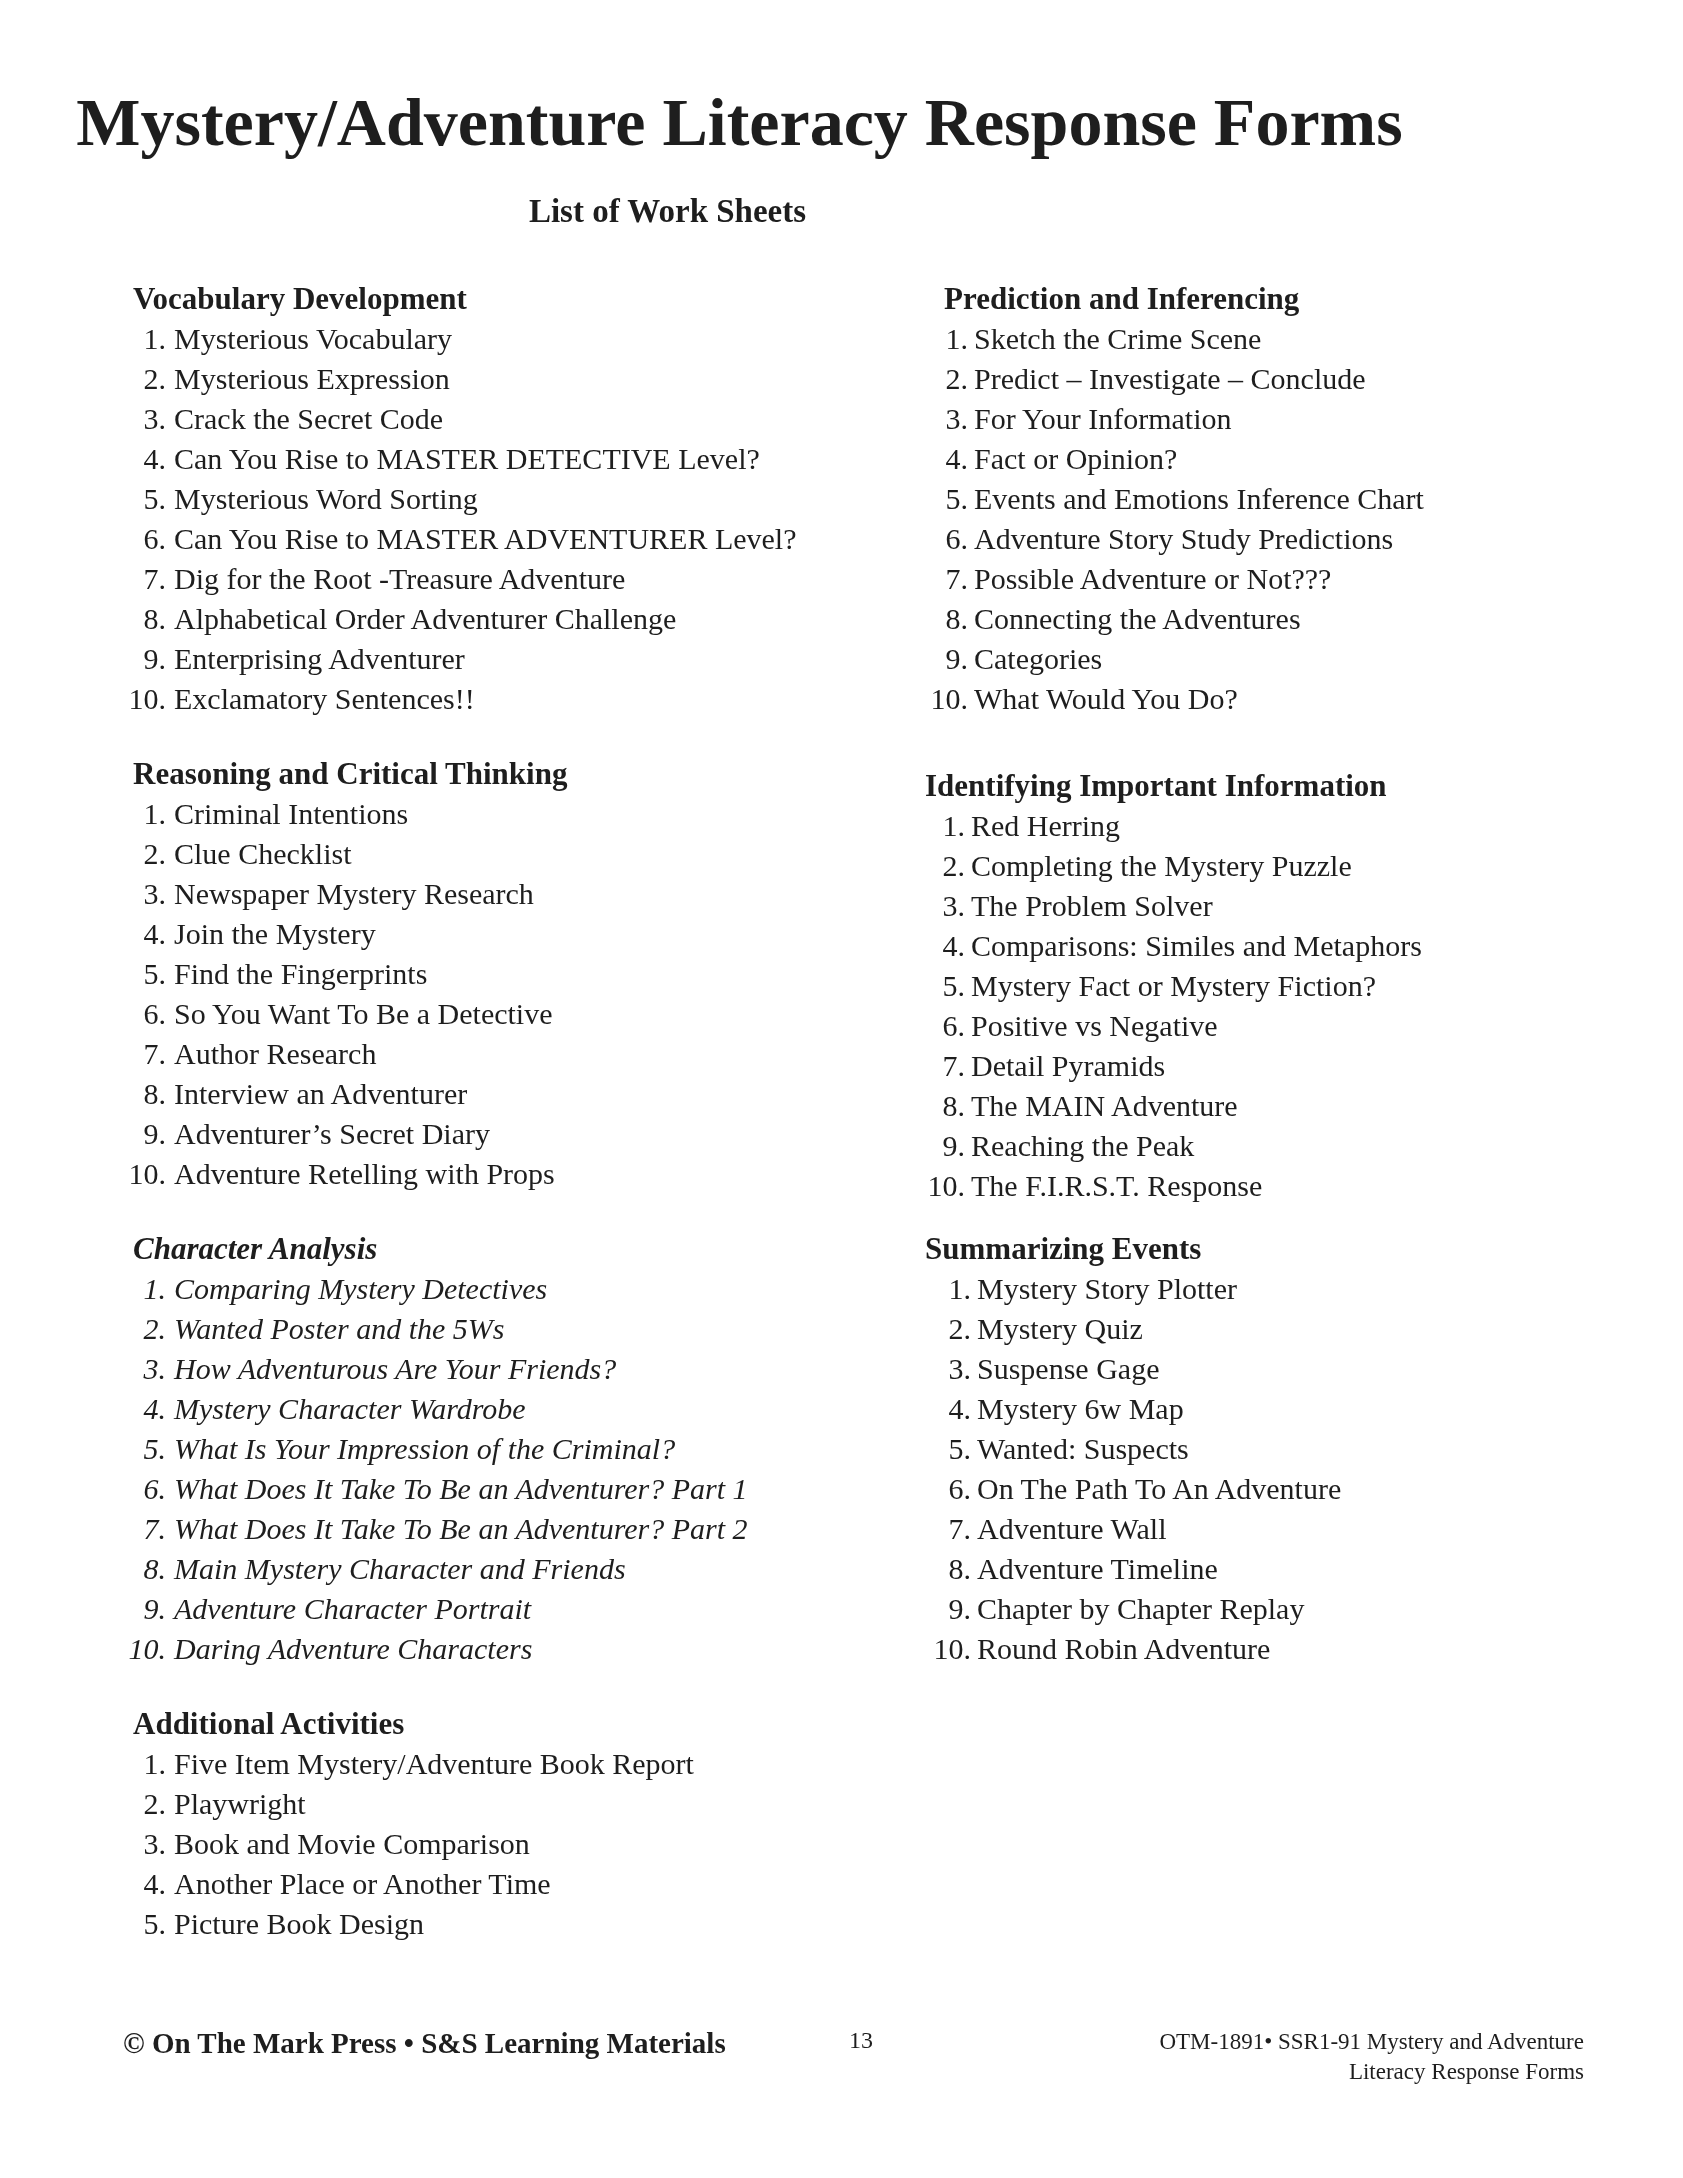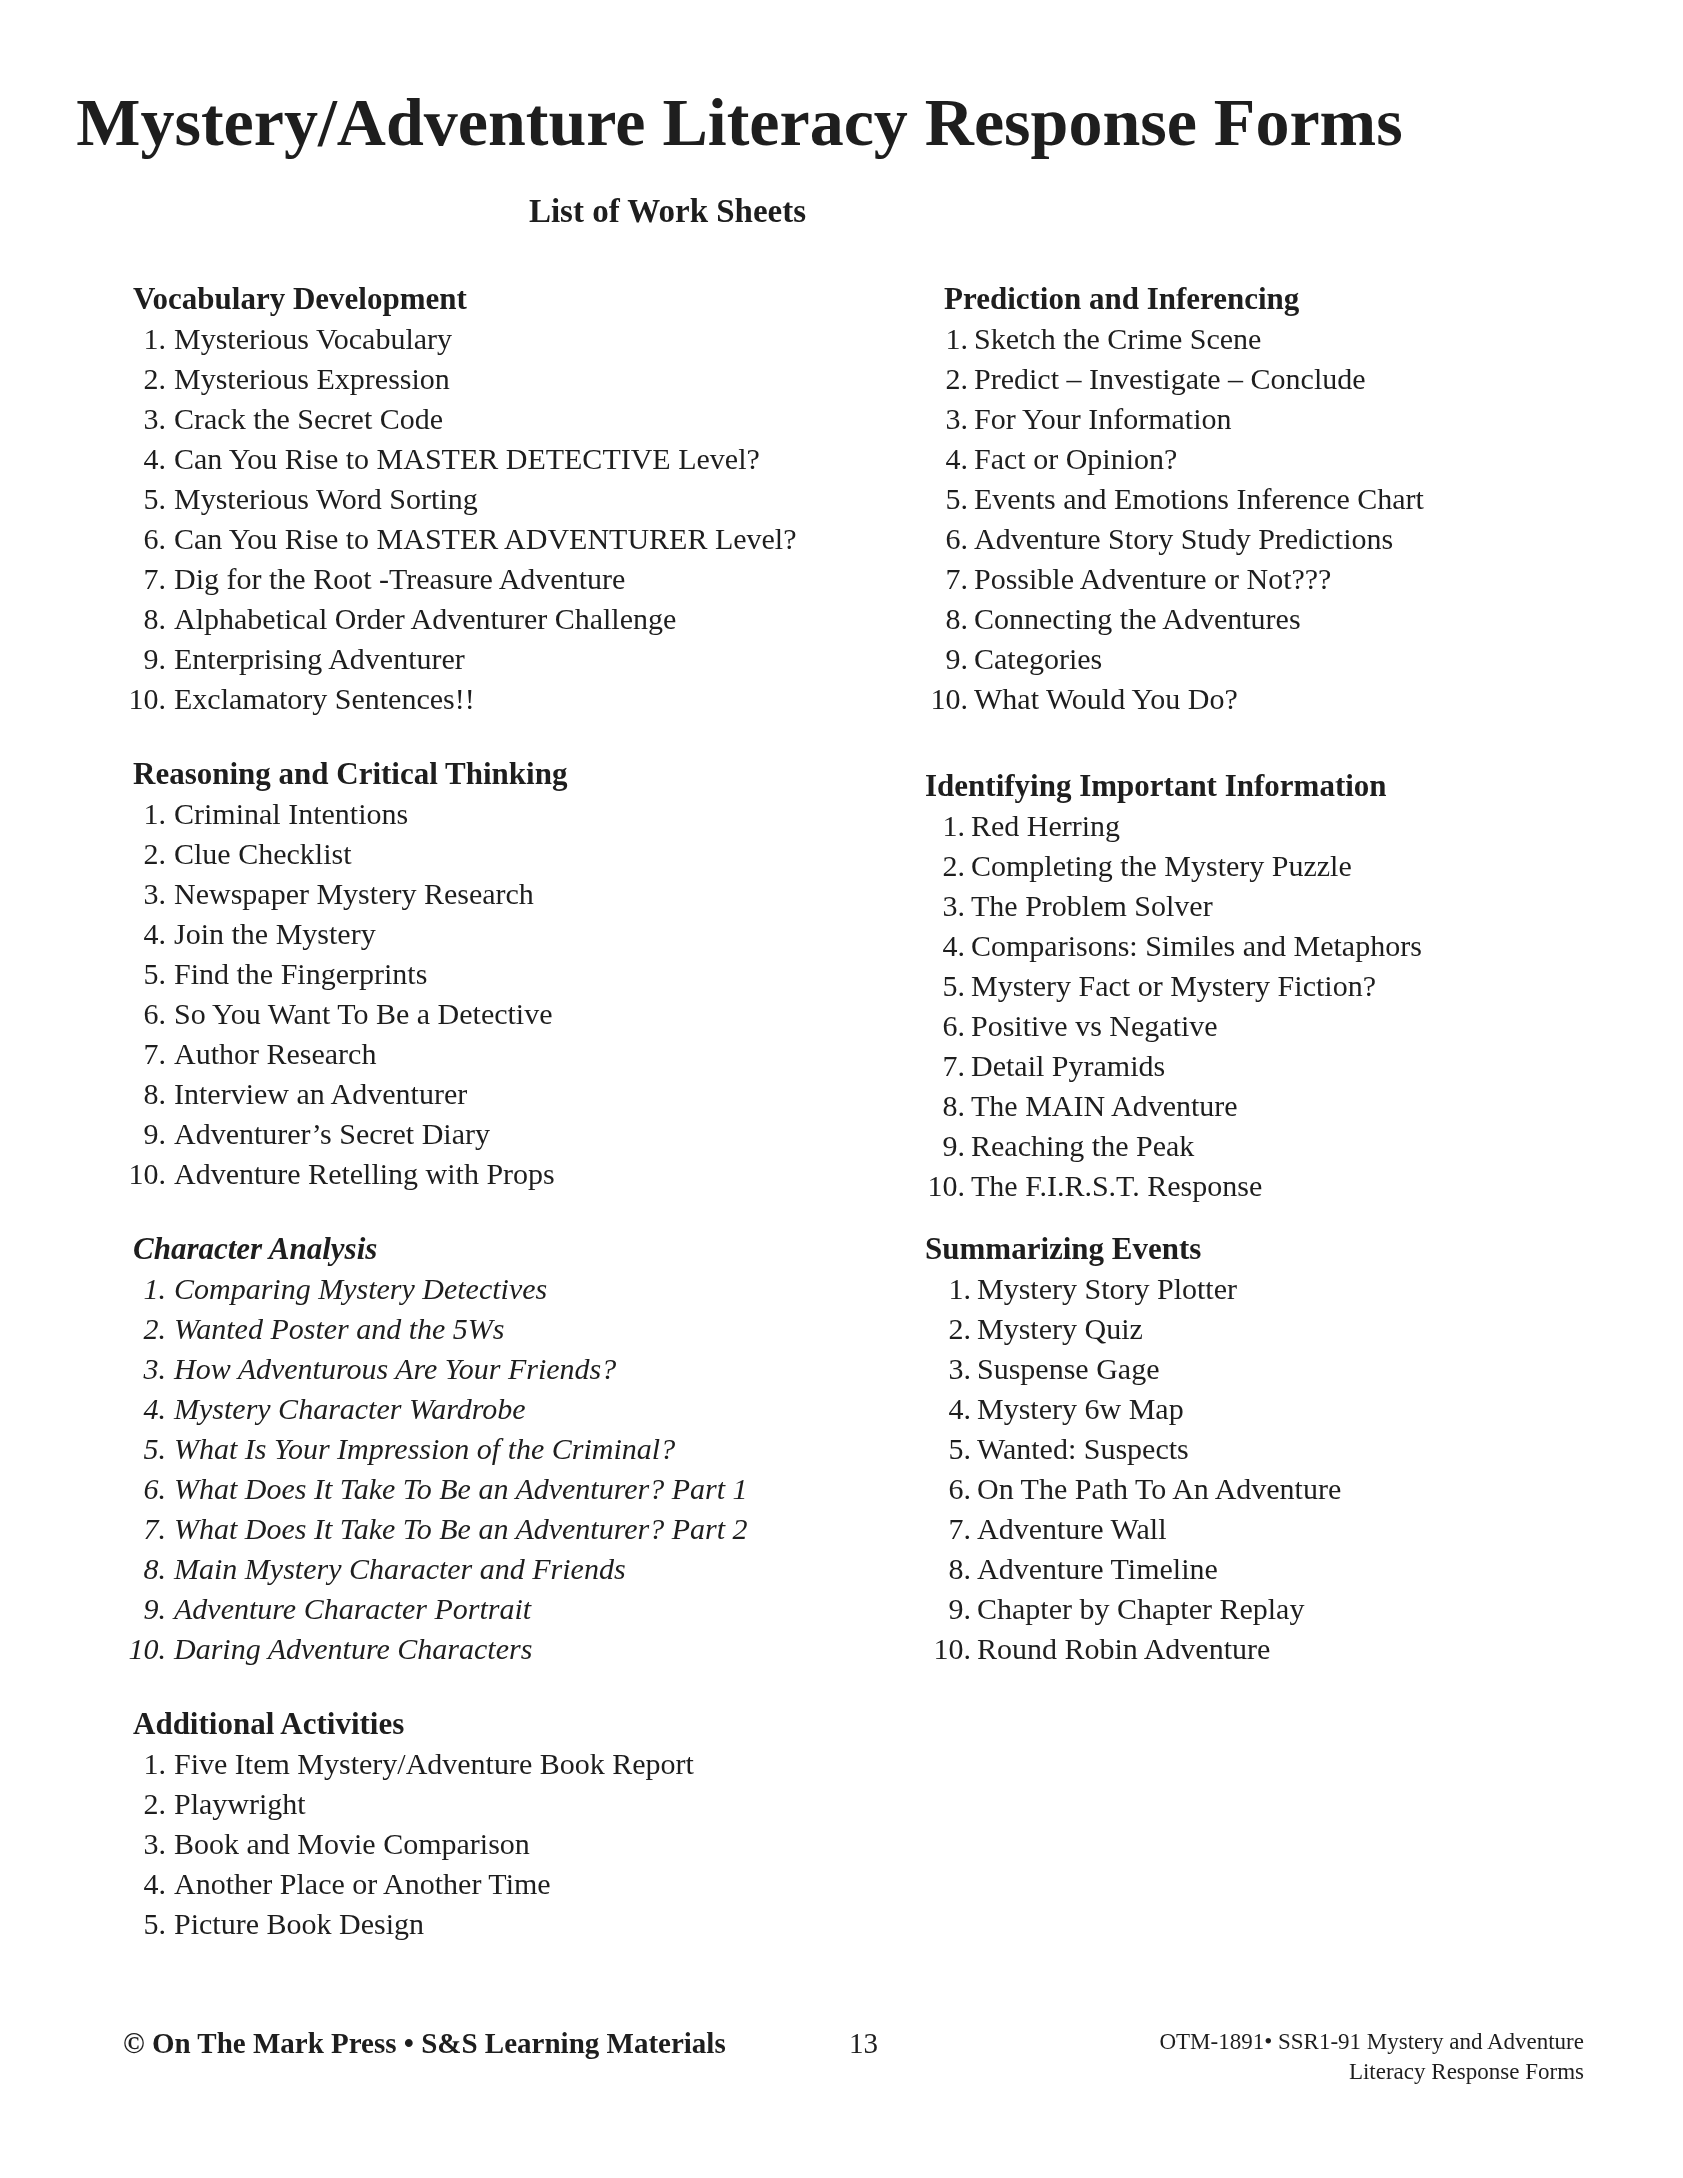--- a/index.html
+++ b/index.html
@@ -10,21 +10,21 @@
   .subtitle { position: absolute; left: 0; width: 1335px; top: 191px; text-align: center;
               font-size: 33px; font-weight: bold; line-height: 40px; }
   .section { position: absolute; }
   .section h2 { margin: 0; font-size: 31px; font-weight: bold; line-height: 40px; height: 40px; }
   .section ol { list-style: none; margin: 0; padding: 0; }
   .section li { font-size: 30px; line-height: 40px; height: 40px; white-space: nowrap; display: flex; }
   .num { display: inline-block; text-align: right; }
   .left .num { width: 55px; padding-right: 8px; }
   .right .num { width: 38px; padding-right: 6px; }
   .footer-left { position: absolute; left: 123px; top: 2027px; font-size: 29px; font-weight: bold; }
-  .footer-page { position: absolute; left: 849px; top: 2027px; font-size: 29px; }
+  .footer-page { position: absolute; left: 849px; top: 2027px; font-size: 24px; }
   .footer-right { position: absolute; right: 99px; top: 2027px; font-size: 23px; text-align: right; line-height: 30px; }
   .footer-right b { font-weight: normal; margin-top: 12px; }
 </style>
 </head>
 <body>
 
 <div class="title">Mystery/Adventure Literacy Response Forms</div>
 <div class="subtitle">List of Work Sheets</div>
 
 <div class="section left" style="left:133px; top:279px;">

